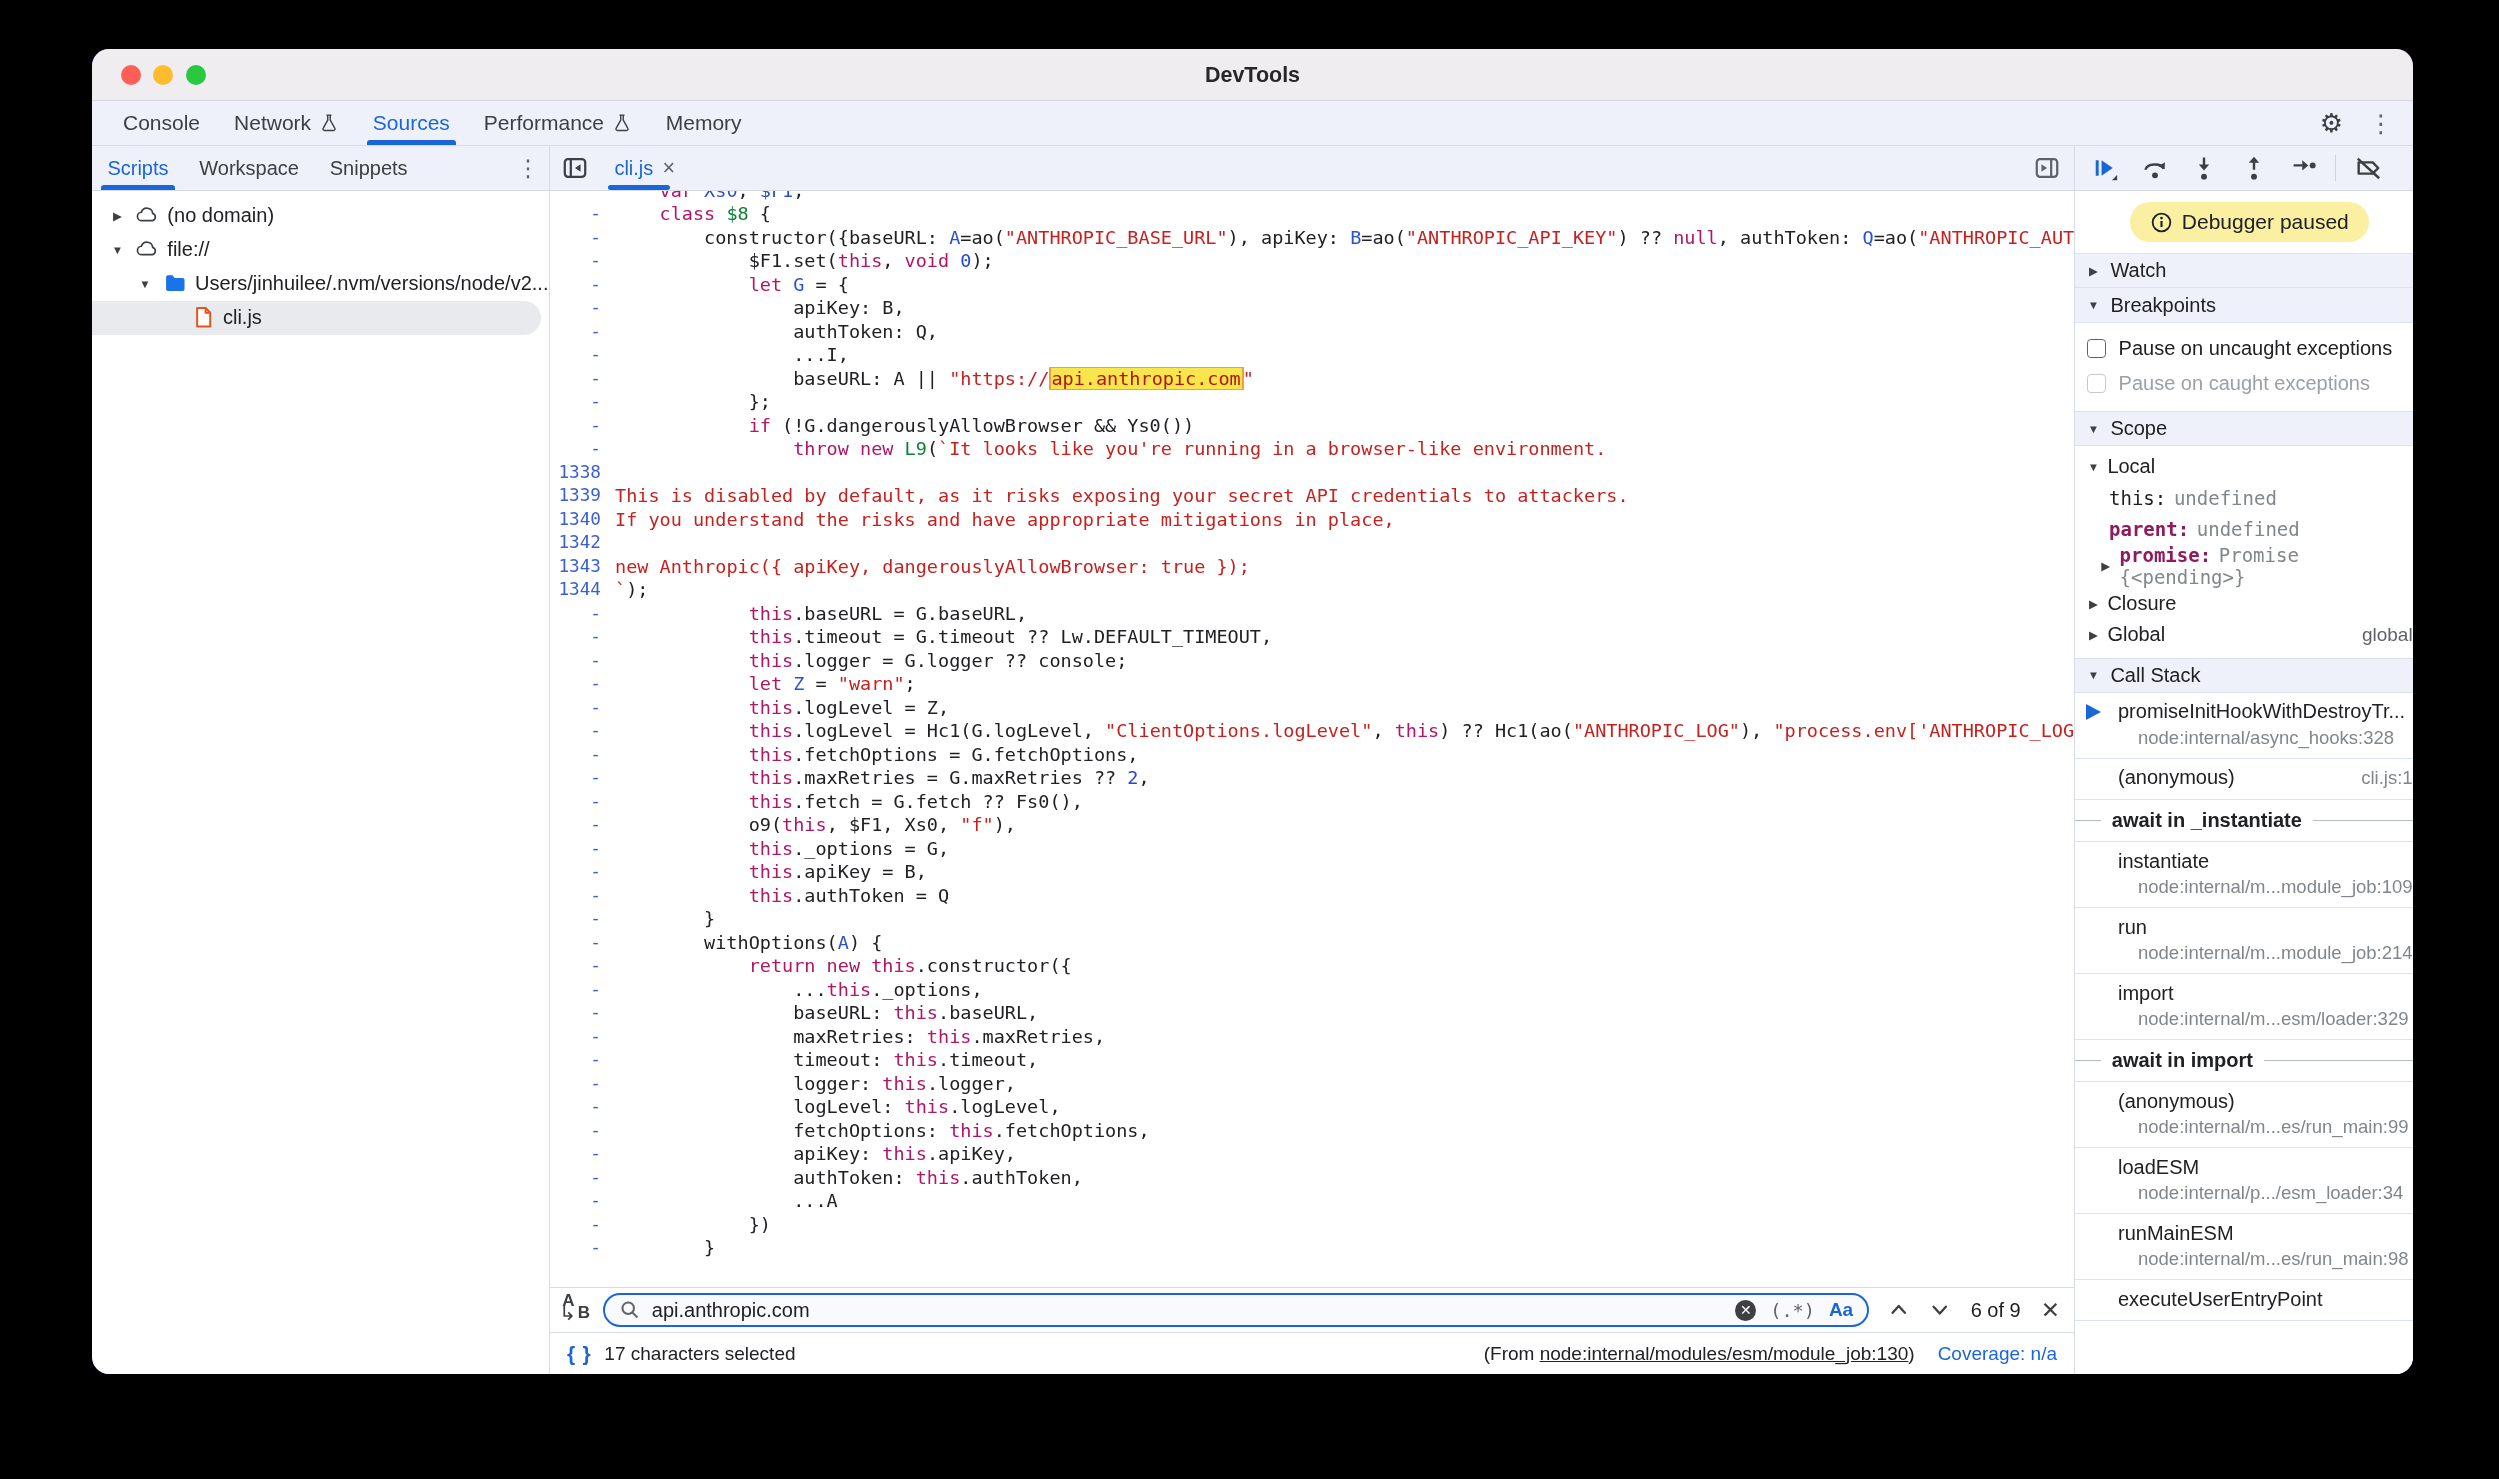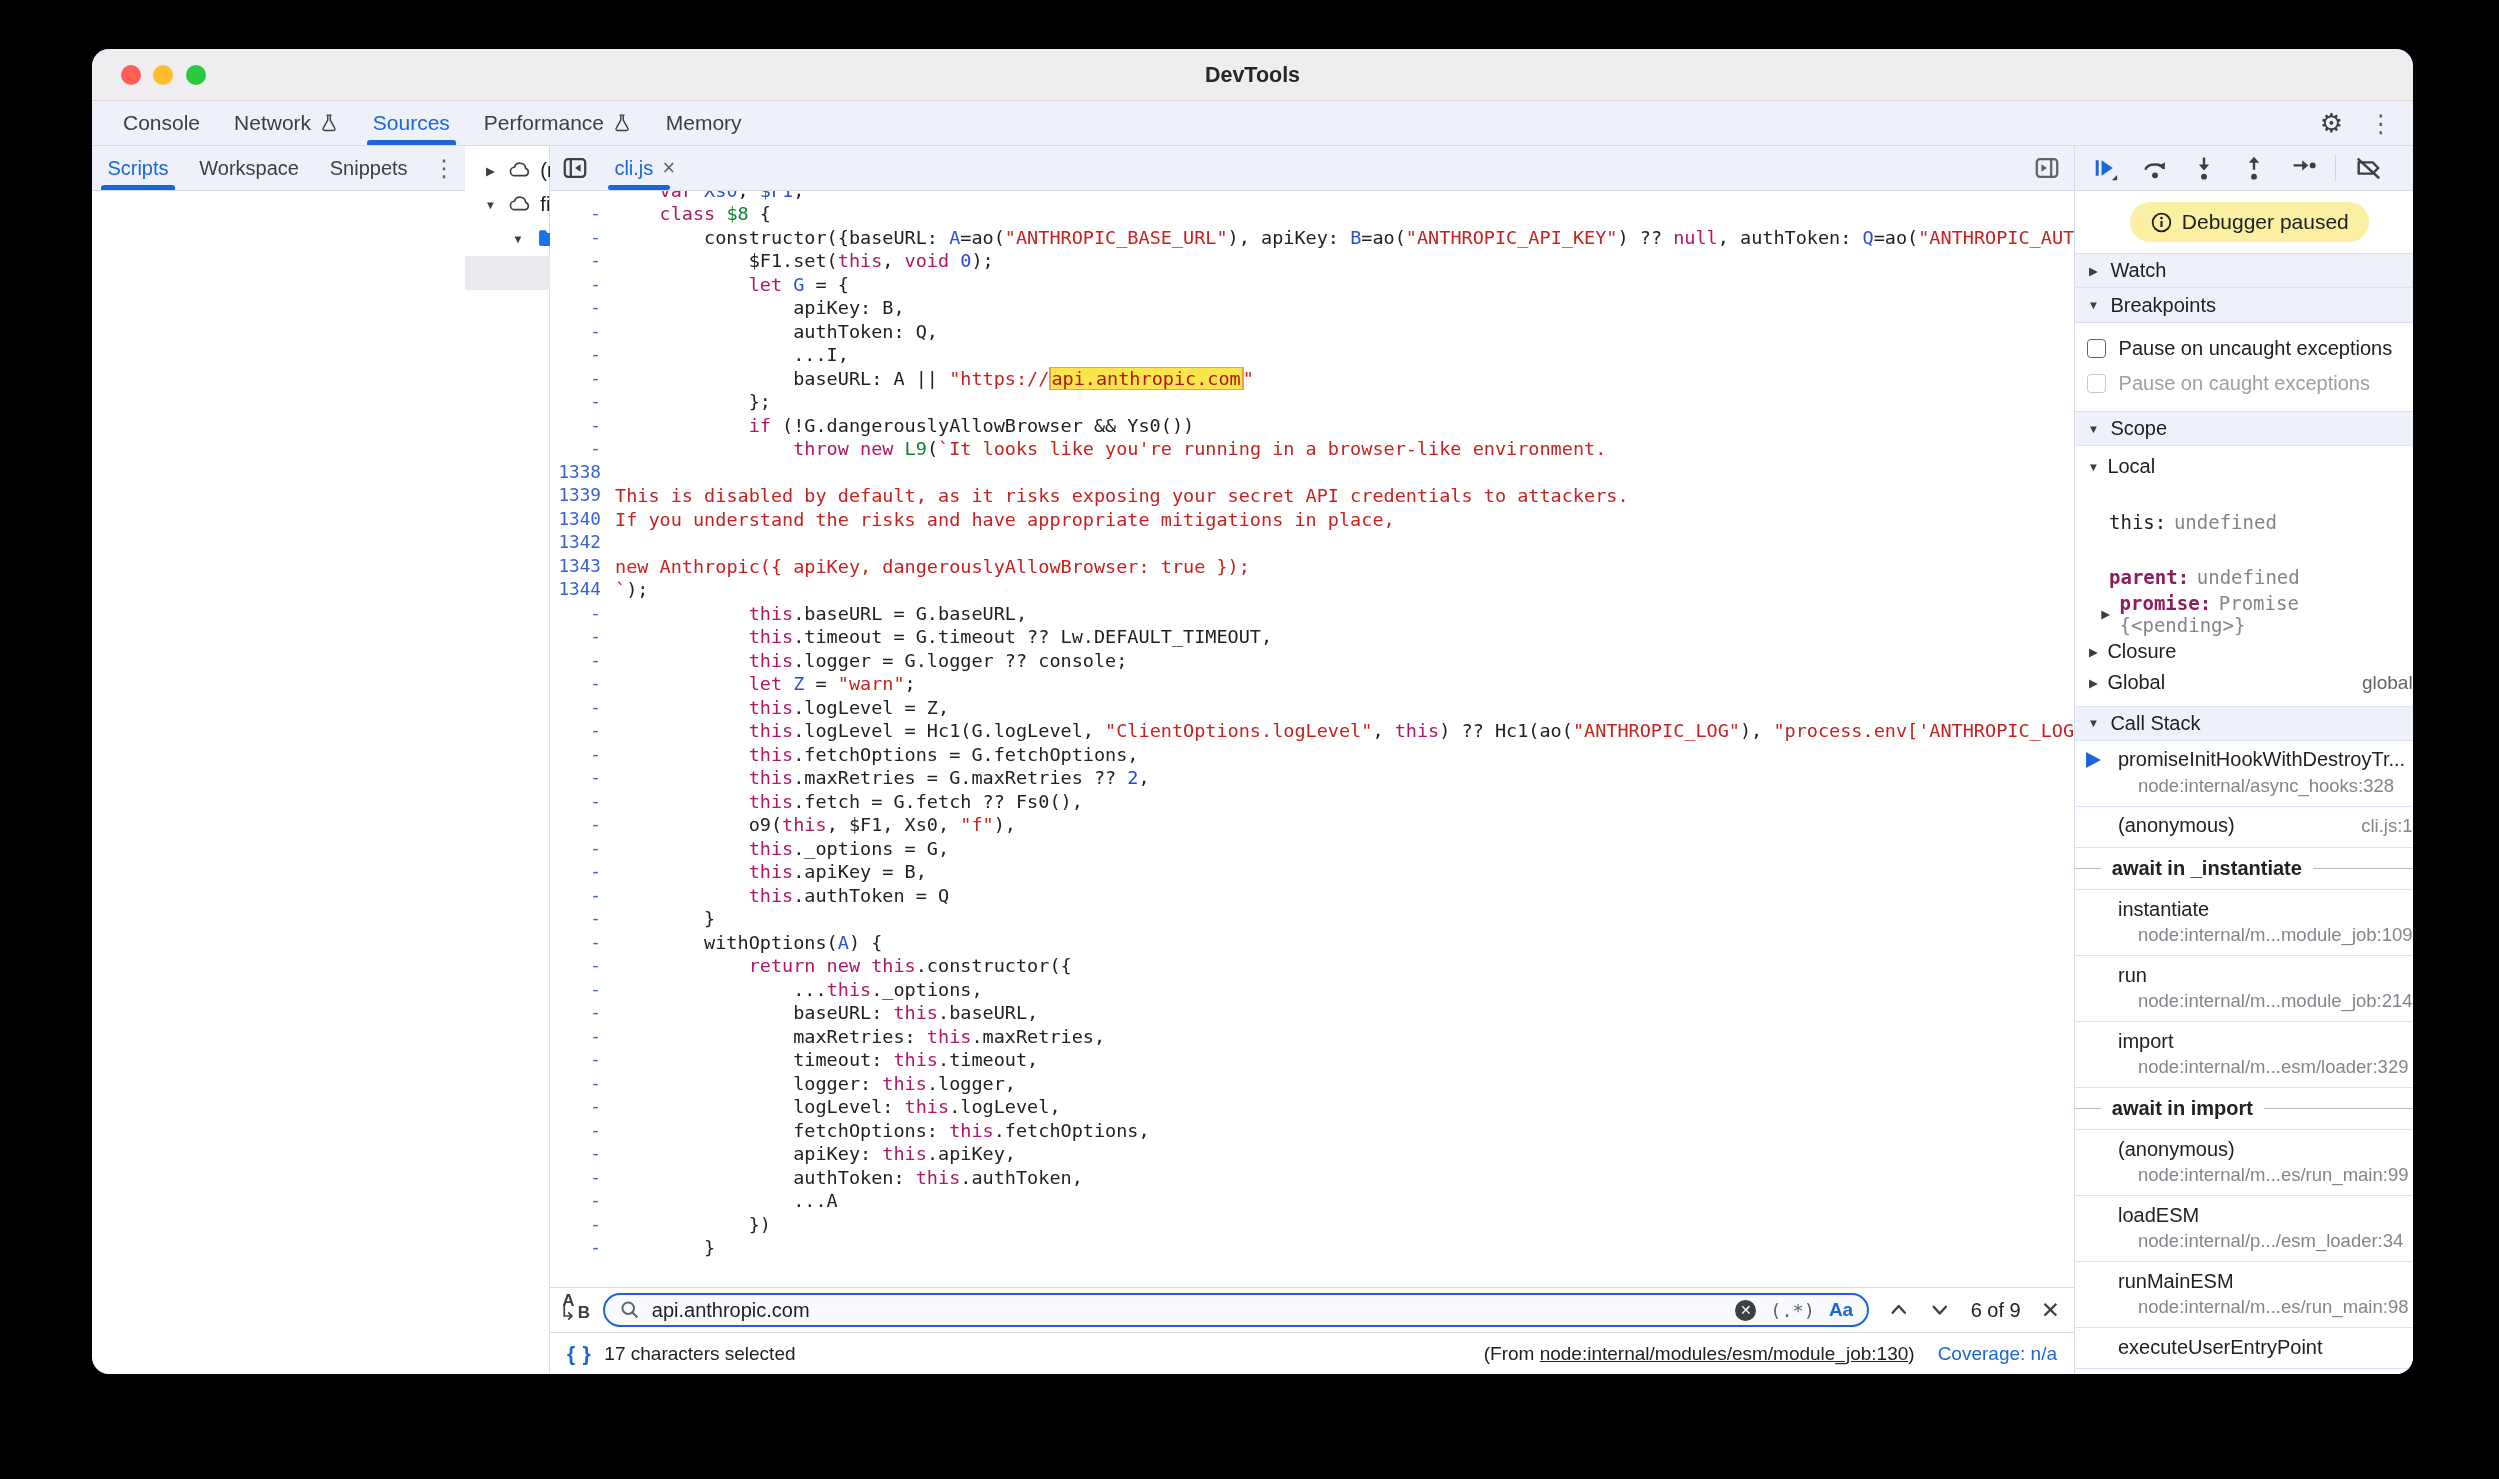--- a/index.html
+++ b/index.html
@@ -21,21 +21,21 @@
   .mtab.active { color:#1a66d9; }
   .mtab.active::after { content:""; position:absolute; left:10.8px; right:10.8px; bottom:0; height:4.6px; border-radius:3.1px 3.1px 0 0; background:#1a66d9; }
   .flask { width:20px; height:20px; }
   .mt-right { margin-left:auto; display:flex; align-items:center; gap:6.2px; padding-right:10.8px; }
   .icon-btn { width:43px; height:37px; display:flex; align-items:center; justify-content:center; color:#3c4043; }
   .gear-glyph { font-size:26px; color:#3c4043; }
   .kebab-glyph { font-size:24.6px; color:#5f6368; }
 
   
   .content { flex:1; display:flex; min-height:0; }
-  .left-col  { width:458px; flex:none; border-right:0.8px solid #d5dbe8; display:flex; flex-direction:row; background:#fff; }
+  .left-col  { width:458px; flex:none; border-right:0.8px solid #d5dbe8; display:flex; flex-direction:column; background:#fff; }
   .center-col{ width:1524px; flex:none; display:flex; flex-direction:column; min-width:0; }
   .right-col { flex:1; border-left:0.8px solid #d5dbe8; display:flex; flex-direction:column; background:#fff; }
 
   .strip { height:45px; flex:none; background:#eef1f9; border-bottom:0.8px solid #d5dbe8; display:flex; align-items:stretch; }
   .ltab { position:relative; display:flex; align-items:center; padding:0 15.4px; font-size:20px; color:#3c4043; }
   .ltab.active { color:#1a66d9; }
   .ltab.active::after { content:""; position:absolute; left:9.2px; right:9.2px; bottom:0; height:4.6px; border-radius:3.1px 3.1px 0 0; background:#1a66d9; }
   .strip .spacer { flex:1; }
   .strip-kebab { width:42px; display:flex; align-items:center; justify-content:center; font-size:23px; color:#5f6368; }
 
@@ -108,21 +108,21 @@
   .bp-row.disabled { color:#9aa0a6; }
   .bp-row.disabled .cb { border-color:#c4c7cc; }
 
   .scope-body { background:#fff; padding:4.6px 0 7.7px; }
   .scope-row { min-height:31px; display:flex; align-items:center; gap:6.2px; padding:0 10.8px; font-size:20px; color:#202124; }
   .scope-row .sec-arrow{ flex:none; }
   .scope-kv { font-family:"DejaVu Sans Mono",monospace; font-size:19px; }
   .sk { color:#1f1f1f; } .sk.bold { color:#8f1a5e; font-weight:700; }
   .sv { color:#80868b; margin-left:7.7px; }
   .scope-right { margin-left:auto; color:#5f6368; font-size:19px; }
-  .indent1 { padding-left:34px;margin-top:24px; } .indent2 { padding-left:23px; }
+  .indent1 { padding-left:34px; } .indent2 { padding-left:23px; }
 
   .stack-body { background:#fff; flex:1; overflow:hidden; }
   .frame { position:relative; padding:7.7px 10.8px 9.2px 43px; border-bottom:0.8px solid #dbe3f8; }
   .frame .fname { font-size:20px; color:#202124; white-space:nowrap; overflow:hidden; }
   .frame .floc { font-size:18.5px; color:#80868b; padding:3.1px 0 0 20px; white-space:nowrap; overflow:hidden; }
   .frame.inline { display:flex; align-items:center; gap:7.7px; }
   .frame.inline .floc { padding:0; margin-left:auto; }
   .cur-arrow { position:absolute; left:10.8px; top:10.8px; width:0; height:0; border-left:15.4px solid #1a66d9; border-top:8.5px solid transparent; border-bottom:8.5px solid transparent; }
   .await-sep { display:flex; align-items:center; gap:10.8px; padding:9.2px 0; font-size:20px; font-weight:700; color:#202124; border-bottom:0.8px solid #dbe3f8; }
   .await-sep::before { content:""; width:26px; height:1.5px; background:#b6bcc8; flex:none; }

